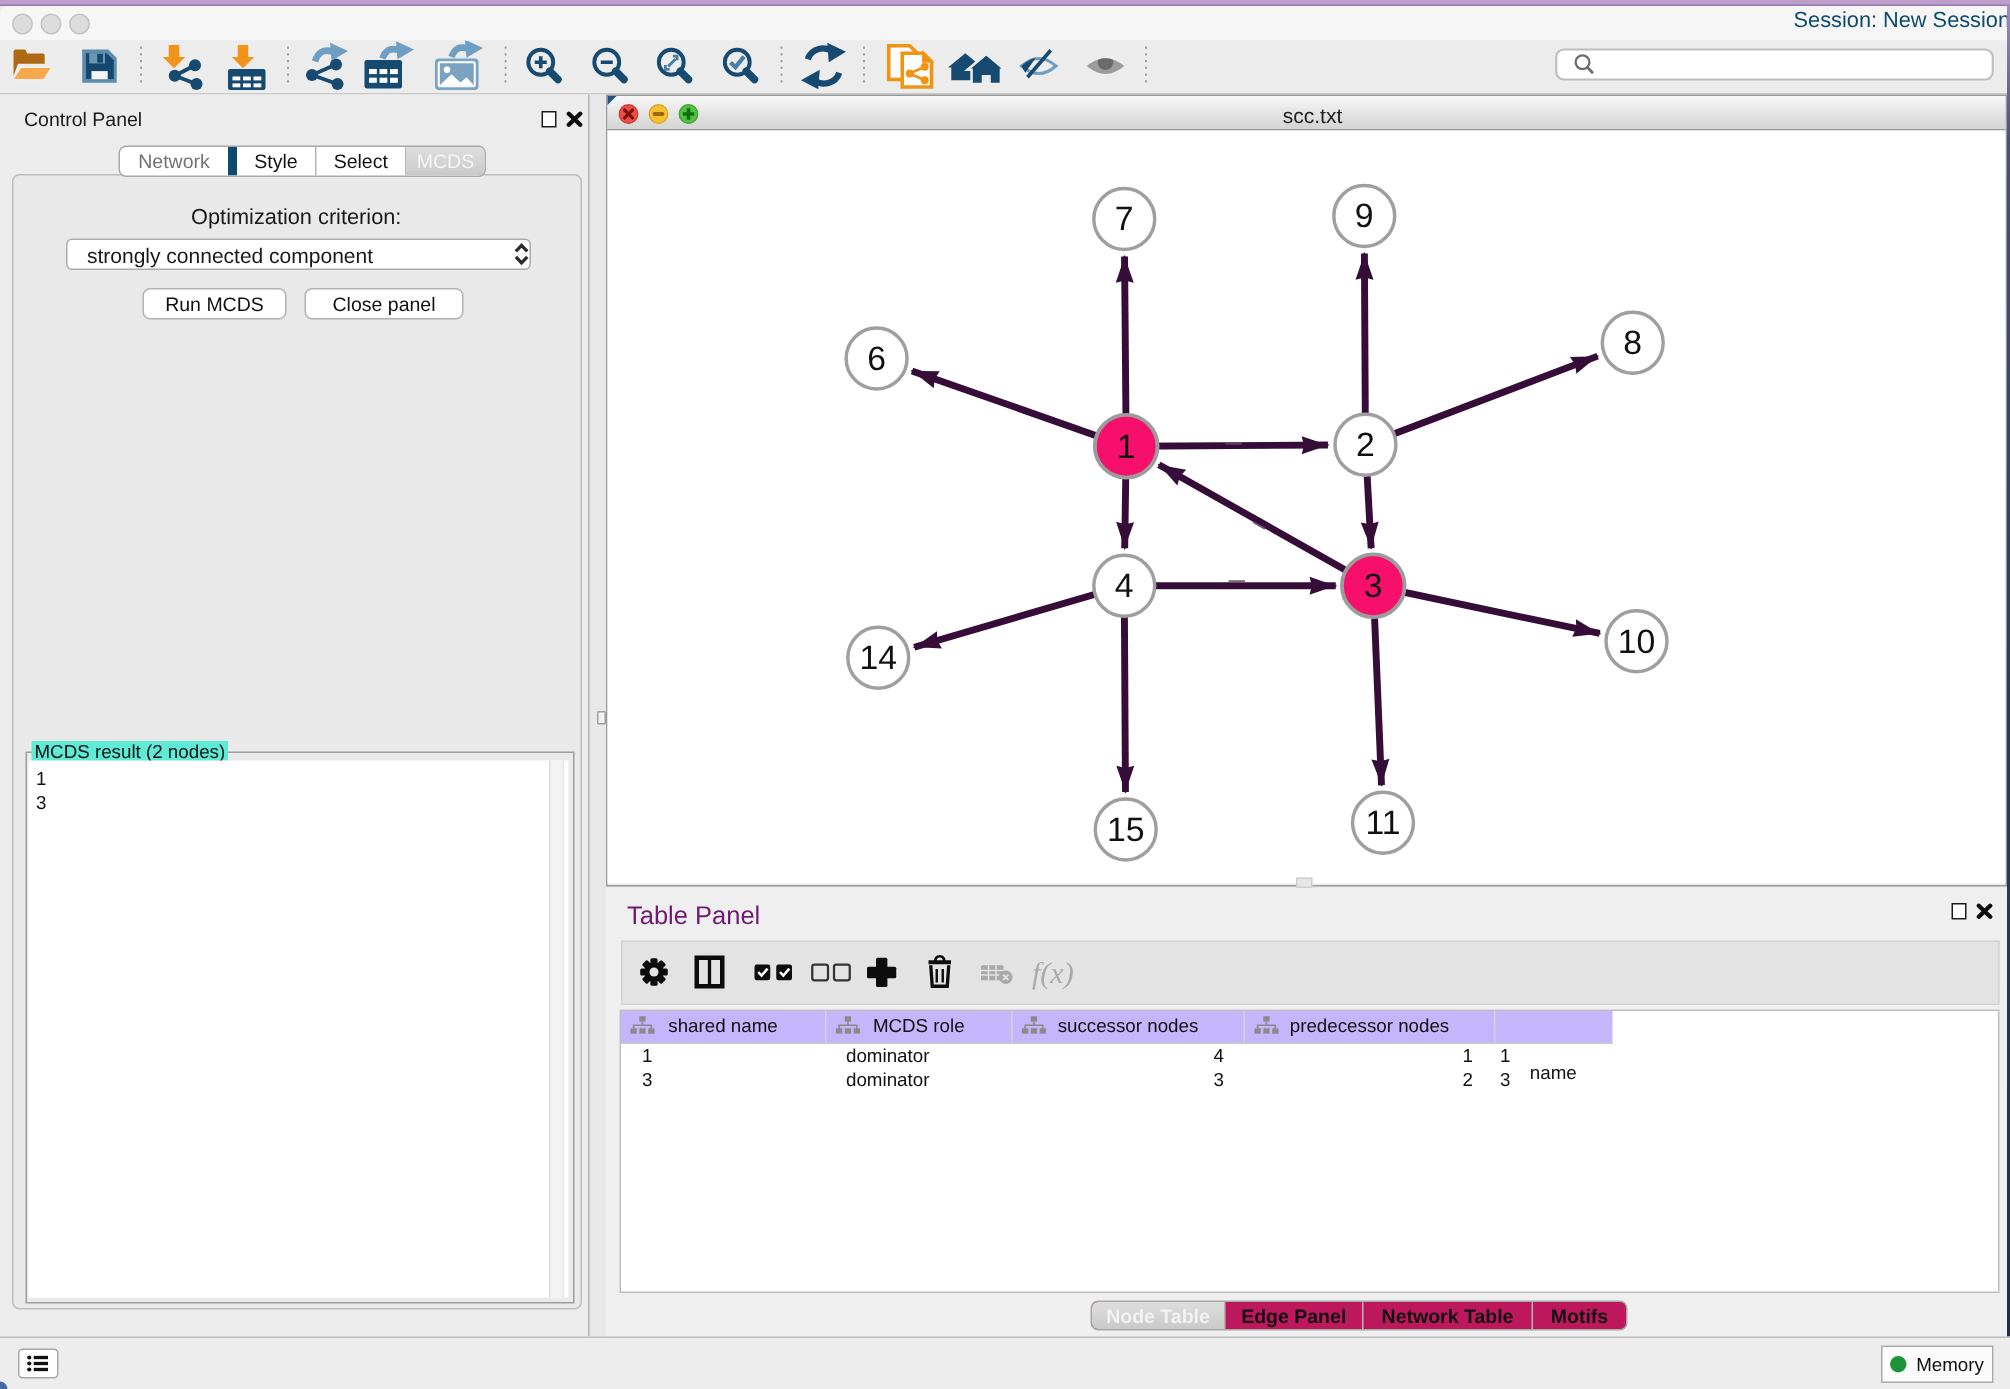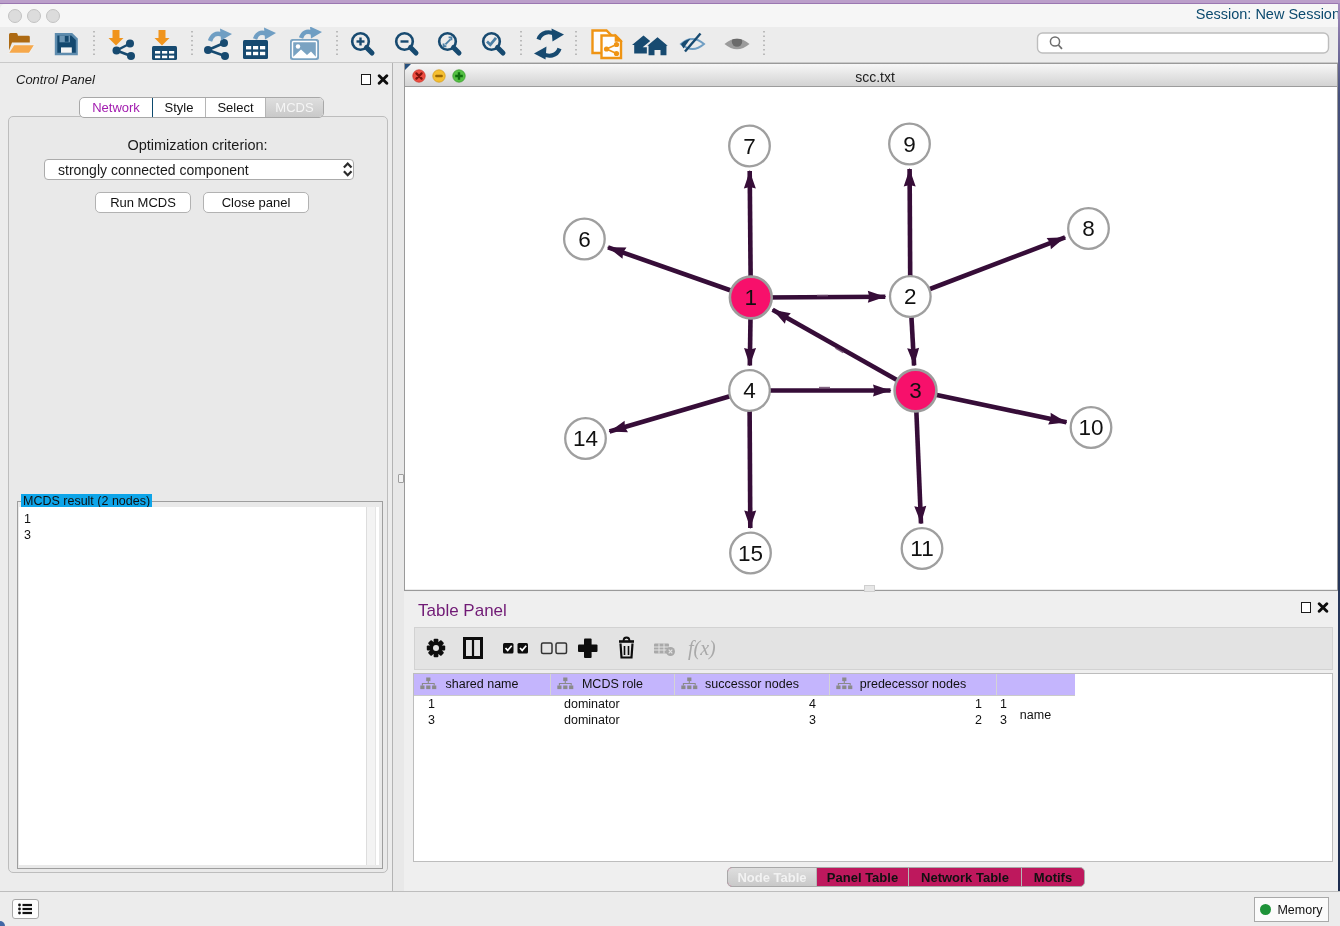--- a/index.html
+++ b/index.html
@@ -160,49 +160,49 @@
     </g>
 
     <rect x="1037.5" y="6" width="291" height="20" rx="5" fill="#fff" stroke="#bdbdbd" stroke-width="1.4"></rect>
     <circle cx="1055" cy="14.5" r="4.6" fill="none" stroke="#6e6e6e" stroke-width="1.5"></circle>
     <line x1="1058.4" y1="18" x2="1062" y2="21.8" stroke="#6e6e6e" stroke-width="1.8"></line>
   </svg>
 
   <div class="abs" style="left:1338px;top:3px;width:2px;height:923px;background:linear-gradient(#a58cbe 0%, #46507c 10%, #2a3a5e 50%, #1d2c4e 100%);"></div>
 
   <div class="abs" style="left:0;top:63px;width:392px;height:828px;background:#ececec;"></div>
-  <div class="abs" style="left:16px;top:72px;font-size:13px;color:#1a1a1a;font-style:italic;">Control Panel</div>
+  <div class="abs" style="left:16px;top:72px;font-size:13px;color:#1a1a1a;">Control Panel</div>
   <div class="abs" style="left:361px;top:74px;width:8px;height:9px;border:1.5px solid #1a1a1a;background:#fff;"></div>
   <svg class="abs" style="left:377px;top:74px;" width="12" height="11" viewBox="0 0 12 11">
       <path d="M2.2 1.8 L9.8 9.2 M9.8 1.8 L2.2 9.2" stroke="#0d0d0d" stroke-width="2.9" stroke-linecap="round"></path>
     </svg>
 
   <div class="abs" style="left:8px;top:116px;width:378px;height:755px;background:#e9e9e9;border:1px solid #bdbdbd;border-radius:5px;"></div>
 
   <div class="abs" style="left:79px;top:97px;width:243px;height:19px;display:flex;border:1px solid #a8a8a8;border-radius:5px;overflow:hidden;font-size:13px;background:#fff;">
-    <div style="width:72px;border-right:1px solid #0c4a6e;display:flex;align-items:center;justify-content:center;color:#a21caf;">Network</div>
+    <div style="width:72px;border-right:6px solid #0c4a6e;display:flex;align-items:center;justify-content:center;color:#737373;">Network</div>
     <div style="width:52px;border-right:1px solid #b5b5b5;display:flex;align-items:center;justify-content:center;color:#111;">Style</div>
     <div style="width:59px;border-right:1px solid #b5b5b5;display:flex;align-items:center;justify-content:center;color:#111;">Select</div>
     <div style="flex:1;display:flex;align-items:center;justify-content:center;background:linear-gradient(#dedede,#c9c9c9);color:#f5f5f5;">MCDS</div>
   </div>
 
   <div class="abs" style="left:8px;top:136.5px;width:379px;text-align:center;font-size:14.5px;color:#1a1a1a;">Optimization criterion:</div>
 
   <div class="abs" style="left:44px;top:159px;width:308px;height:19px;background:#fff;border:1px solid #ababab;border-radius:4px;"></div>
   <div class="abs" style="left:58px;top:162px;font-size:14px;color:#1a1a1a;">strongly connected component</div>
   <svg class="abs" style="left:343px;top:162px;" width="10" height="15" viewBox="0 0 10 15">
     <path d="M0.9 5.6 L4.7 1.6 L8.5 5.6" stroke="#2b2b2b" stroke-width="2.2" fill="none"></path>
     <path d="M0.9 9.2 L4.7 13.2 L8.5 9.2" stroke="#2b2b2b" stroke-width="2.2" fill="none"></path>
   </svg>
 
   <div class="abs" style="left:95px;top:192px;width:94px;height:19px;background:#fff;border:1px solid #b2b2b2;border-radius:5px;display:flex;align-items:center;justify-content:center;font-size:13px;color:#111;">Run MCDS</div>
   <div class="abs" style="left:203px;top:192px;width:104px;height:19px;background:#fff;border:1px solid #b2b2b2;border-radius:5px;display:flex;align-items:center;justify-content:center;font-size:13px;color:#111;">Close panel</div>
 
   <div class="abs" style="left:17px;top:501px;width:364px;height:366px;border:1px solid #9e9e9e;"></div>
-  <div class="abs" style="left:21px;top:494px;background:#0ea5e9;padding:0 2px;font-size:12.5px;color:#111;">MCDS result (2 nodes)</div>
+  <div class="abs" style="left:21px;top:494px;background:#5eead4;padding:0 2px;font-size:12.5px;color:#111;">MCDS result (2 nodes)</div>
   <div class="abs" style="left:19px;top:507px;width:360px;height:358px;background:#fff;"></div>
   <div class="abs" style="left:366px;top:507px;width:8px;height:358px;background:#f3f3f3;border-left:1px solid #ddd;border-right:1px solid #e5e5e5;"></div>
   <div class="abs" style="left:24px;top:511px;font-size:12.5px;color:#111;line-height:16px;">1<br>3</div>
 
   <div class="abs" style="left:392px;top:63px;width:12px;height:828px;background:#e8e8e8;border-left:1px solid #b3b3b3;box-sizing:border-box;"></div>
   <div class="abs" style="left:398px;top:474px;width:4px;height:7px;background:#f2f2f2;border:1px solid #9f9f9f;border-radius:1px;"></div>
 
   <div class="abs" style="left:404px;top:63px;width:934px;height:528px;border:1px solid #9a9a9a;box-sizing:border-box;"></div>
   <div class="abs" style="left:405px;top:64px;width:932px;height:22px;background:linear-gradient(#f7f7f7,#d3d3d3);border-bottom:1px solid #9c9c9c;"></div>
   <div class="abs" style="left:405px;top:64px;width:0;height:0;border-top:6px solid #27517f;border-right:6px solid transparent;"></div>
@@ -391,21 +391,21 @@
       <div style="width:136px;padding-left:14px;box-sizing:border-box;">3</div>
       <div style="width:123px;padding-left:14px;box-sizing:border-box;">dominator</div>
       <div style="width:154px;padding-right:11px;box-sizing:border-box;text-align:right;">3</div>
       <div style="width:166px;padding-right:11px;box-sizing:border-box;text-align:right;">2</div>
       <div style="flex:1;padding-left:7px;">3</div>
     </div>
   </div>
 
   <div class="abs" style="left:727px;top:867px;width:356px;height:18px;display:flex;border:1px solid #a8a8a8;border-radius:5px;overflow:hidden;font-size:13px;font-weight:600;background:#be185d;">
     <div style="width:88px;border-right:1px solid #b5b5b5;display:flex;align-items:center;justify-content:center;background:linear-gradient(#dedede,#c9c9c9);color:#f2f2f2;">Node Table</div>
-    <div style="width:91px;border-right:1px solid #b5b5b5;display:flex;align-items:center;justify-content:center;color:#111;">Panel Table</div>
+    <div style="width:91px;border-right:1px solid #b5b5b5;display:flex;align-items:center;justify-content:center;color:#111;">Edge Panel</div>
     <div style="width:112px;border-right:1px solid #b5b5b5;display:flex;align-items:center;justify-content:center;color:#111;">Network Table</div>
     <div style="flex:1;display:flex;align-items:center;justify-content:center;color:#111;">Motifs</div>
   </div>
 
   <div class="abs" style="left:0;top:891px;width:1340px;height:35px;background:#ececec;border-top:1px solid #bdbdbd;"></div>
   <div class="abs" style="left:12px;top:899px;width:25px;height:18px;background:#fdfdfd;border:1px solid #a8a8a8;border-radius:3px;"></div>
   <div class="abs" style="left:0px;top:921px;width:5px;height:5px;background:#4268a6;border-radius:0 6px 0 0;"></div>
   <svg class="abs" style="left:18px;top:903px;" width="14" height="12" viewBox="0 0 14 12">
     <circle cx="1.5" cy="2" r="1.4" fill="#111"></circle>
       <rect x="4.5" y="0.9" width="9.5" height="2.2" fill="#111"></rect>

